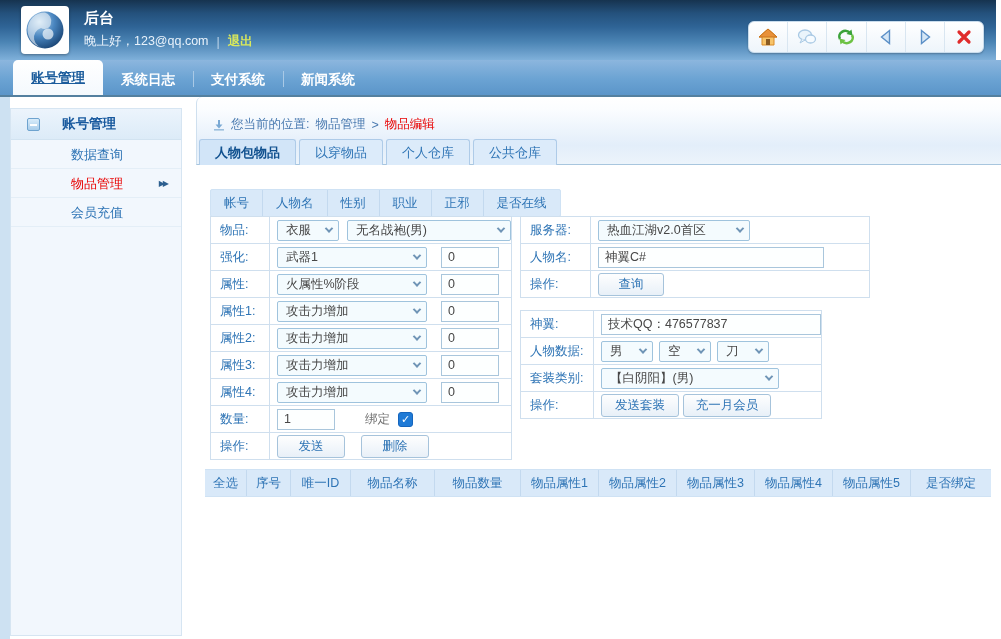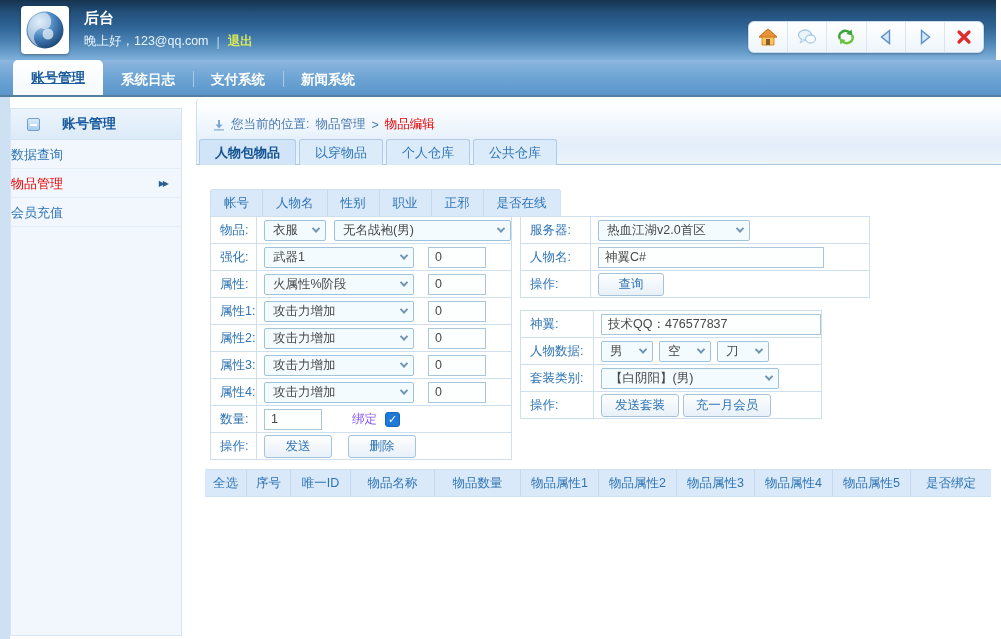--- a/index.html
+++ b/index.html
@@ -59,21 +59,21 @@
     height:31px; background:linear-gradient(#ecf4fc,#dcebf8); border-bottom:1px solid #d2e3f1;
     display:flex; align-items:center; color:#18599e; font-weight:bold; font-size:13.5px;
   }
   .collapse-icon {
     width:13px; height:13px; margin:0 0 0 16px; border:1px solid #6ea3cf; border-radius:2px;
     background:linear-gradient(#d9ecfa,#a9cdea); position:relative; cursor:pointer;
   }
   .collapse-icon::after { content:""; position:absolute; left:2px; right:2px; top:5px; height:2px; background:#ffffff; }
   .sidebar-head-label { margin-left:22px; }
   .side-item {
-    height:29px; line-height:29px; color:#2e74b5; font-size:13px;
+    height:29px; line-height:29px; padding-left:60px; color:#2e74b5; font-size:13px;
     border-bottom:1px solid #e4eef7; cursor:pointer; position:relative;
   }
   .side-item.selected { color:#e80000; }
   .double-arrow { position:absolute; right:14px; top:0; font-size:8px; color:#2d5f8f; letter-spacing:-2px; }
   
   .main { position:absolute; left:196px; top:97px; right:0; bottom:0; background:#ffffff; }
   .main-head {
     position:relative; height:68px; border-radius:6px 0 0 0;
     background:linear-gradient(180deg,#ffffff 0%,#fbfdff 18%,#e3eefa 72%,#ecf4fb 100%);
     border-bottom:1px solid #a8c6de; border-left:1px solid #cfe0ef;
@@ -119,21 +119,21 @@
   }
   .btn {
     display:inline-flex; align-items:center; justify-content:center; height:23px; padding:0 4px;
     background:linear-gradient(#fefefe,#e8f0f8); border:1px solid #a6c3db; border-radius:3px;
     color:#2e74b5; cursor:pointer; white-space:nowrap;
   }
   .checkbox {
     width:15px; height:15px; background:#1f7ad6; border:1px solid #1565bd; border-radius:3px;
     color:#fff; font-size:11px; line-height:13px; text-align:center; cursor:pointer; flex:none;
   }
-  .bind-lbl { color:#8b5cf6; }
+  .bind-lbl { color:#737373; }
   
   .grid-head {
     position:absolute; left:9px; top:372px; right:10px; height:28px;
     background:#d9e9f9; border-top:1px solid #cfe2f4; border-bottom:1px solid #cfe2f4;
     display:flex; align-items:stretch;
   }
   .grid-col {
     line-height:26px; text-align:center; color:#2e74b5; font-size:12.5px;
     border-right:1px solid #c3d9ef; cursor:pointer;
   }
@@ -264,21 +264,21 @@
   <table class="form-table ft-left">
     <tbody>
         <tr>
       <td class="lbl">物品:</td>
       <td class="ctl">
             <div class="ctl-row">
         <span class="sel" style="width:62px">
                 <span>衣服</span>
                 <i class="chev"></i>
               </span>
-        <span class="sel" style="width:177px">
+        <span class="sel" style="width:164px">
                 <span>无名战袍(男)</span>
                 <i class="chev"></i>
               </span>
       </div>
           </td>
     </tr>
     <tr>
       <td class="lbl">强化:</td>
       <td class="ctl">
             <div class="ctl-row">

